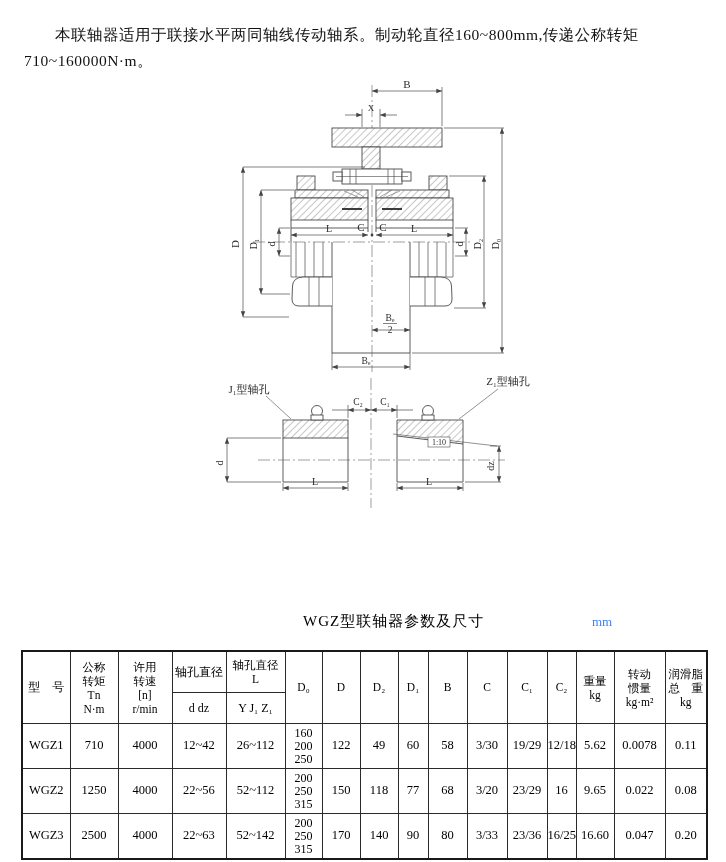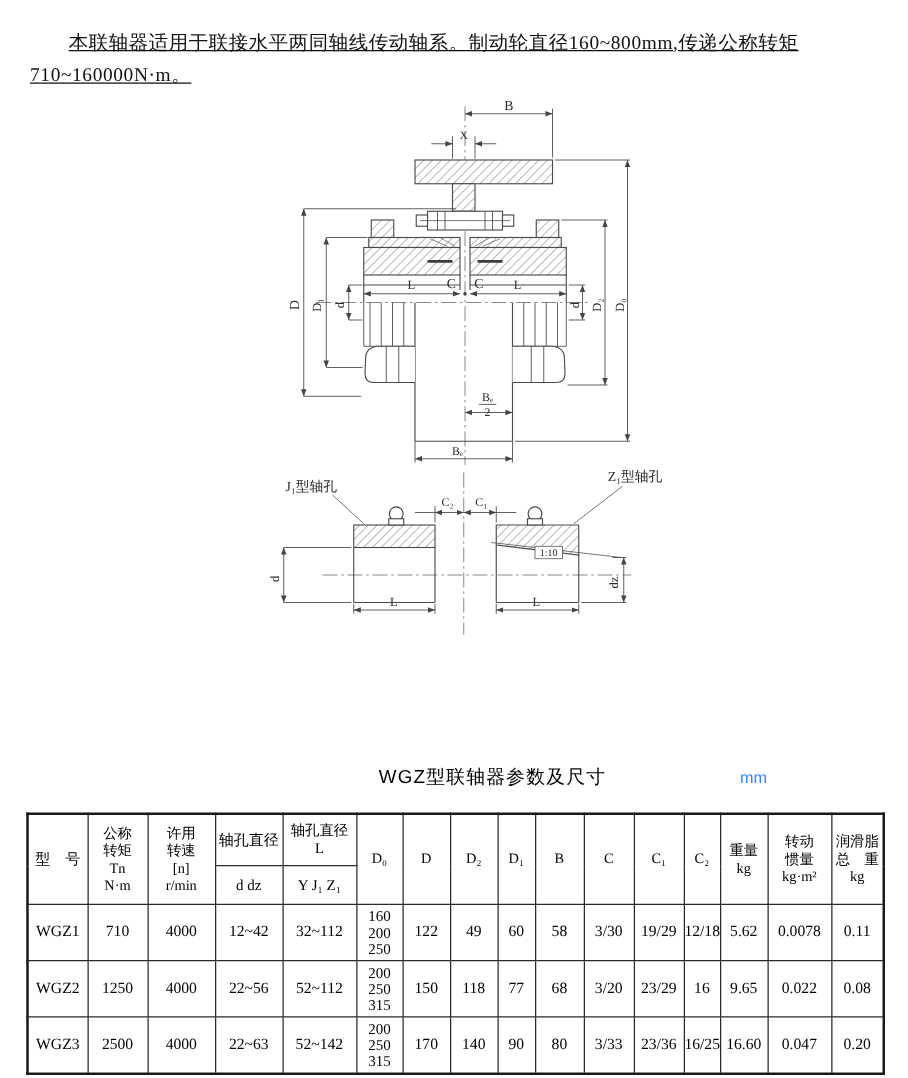--- a/index.html
+++ b/index.html
@@ -4,25 +4,24 @@
 <style>
   html,body{margin:0;padding:0;}
   body{
     width:726px;height:862px;background:#ffffff;position:relative;overflow:hidden;
     font-family:"Liberation Serif","DejaVu Serif",serif;color:#111;
   }
   .intro{
     position:absolute;left:24px;top:6px;width:680px;
     font-size:15.5px;line-height:26px;text-indent:2em;
     letter-spacing:0.5px;
-    text-decoration:underline;
   }
   .diagram-wrap{position:absolute;left:0;top:70px;width:726px;height:545px;}
   .table-caption{position:absolute;left:0;top:610px;width:660px;height:28px;
-    font-family:Liberation Sans, sans-serif;}
+    font-family:Liberation Serif, serif;}
   .table-caption .cap-title{position:absolute;left:303px;top:2px;font-size:15px;letter-spacing:1px;color:#000;}
   .table-caption .cap-unit{position:absolute;left:592px;top:4px;font-size:13px;color:#3b82f6;}
   table.params{
     position:absolute;left:21px;top:650px;width:685px;
     border-collapse:collapse;table-layout:fixed;
     font-size:12px;text-align:center;color:#000;
   }
   table.params th,table.params td{
     border:1px solid #2a2a2a;padding:0;font-weight:normal;
     vertical-align:middle;line-height:1.25;
@@ -277,21 +276,21 @@
   <tr class="h2">
     <th>d dz</th>
     <th>Y J₁ Z₁</th>
   </tr>
 
   <tr class="datarow">
     <td>WGZ1</td>
     <td>710</td>
     <td>4000</td>
     <td>12~42</td>
-    <td>32~112</td>
+    <td>26~112</td>
     <td class="d0cell">
       <div>160</div>
       <div>200</div>
       <div>250</div>
     </td>
     <td>122</td>
     <td>49</td>
     <td>60</td>
     <td>58</td>
     <td>3/30</td>

